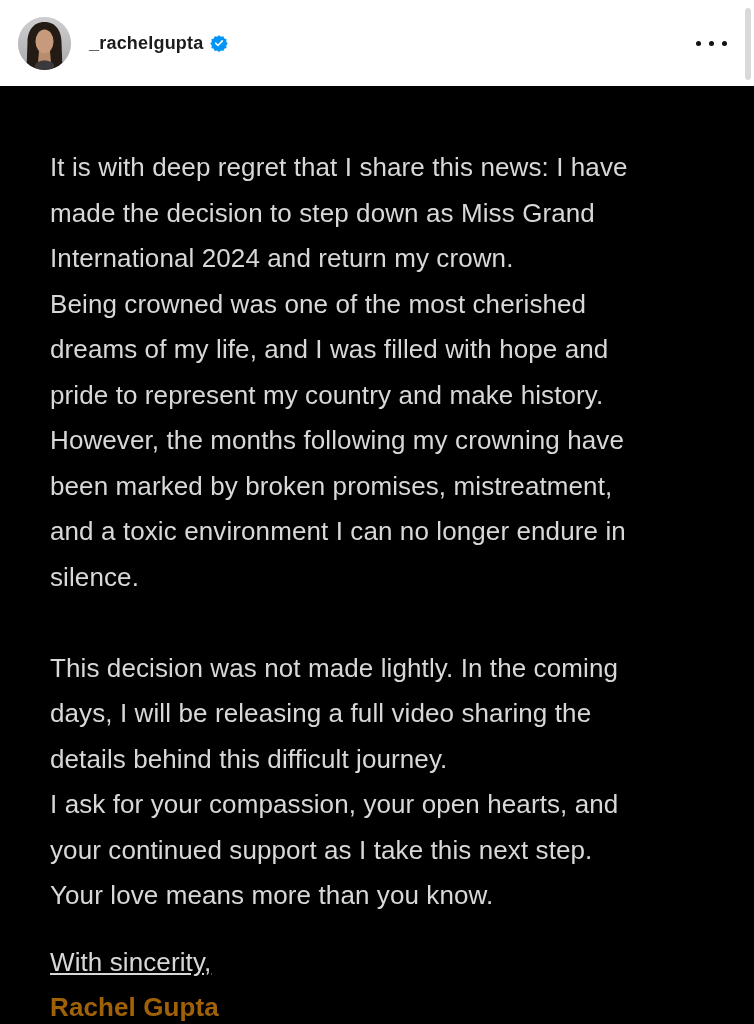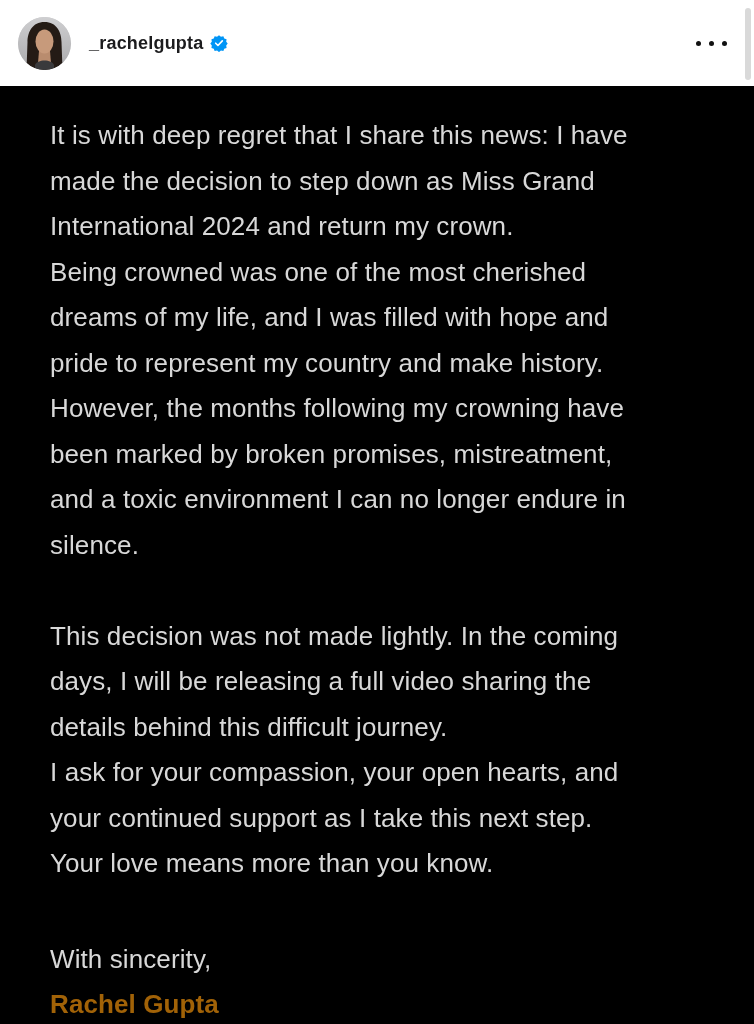--- a/index.html
+++ b/index.html
@@ -45,22 +45,22 @@
   }
 
   
   .post-image {
     flex: 1; background: #000000;
     padding: 27px 36px 0 50px; box-sizing: border-box;
     color: #d8d8d8;
     font-size: 26px; line-height: 45.5px;
     letter-spacing: 0.1px;
   }
-  .statement-body { white-space: pre-line; }
-  .statement-signoff { margin-top: 50px; white-space: pre-line; }
+  .statement-body { white-space: pre-line; margin-top: 32px; }
+  .statement-signoff { margin-top: 21px; white-space: pre-line; text-decoration: underline; }
   .statement-signature { font-weight: 700; color: #a16207; }
 </style>
 </head>
 <body>
 
 <div class="post">
 
   <div class="post-header">
 
     <div class="avatar">

